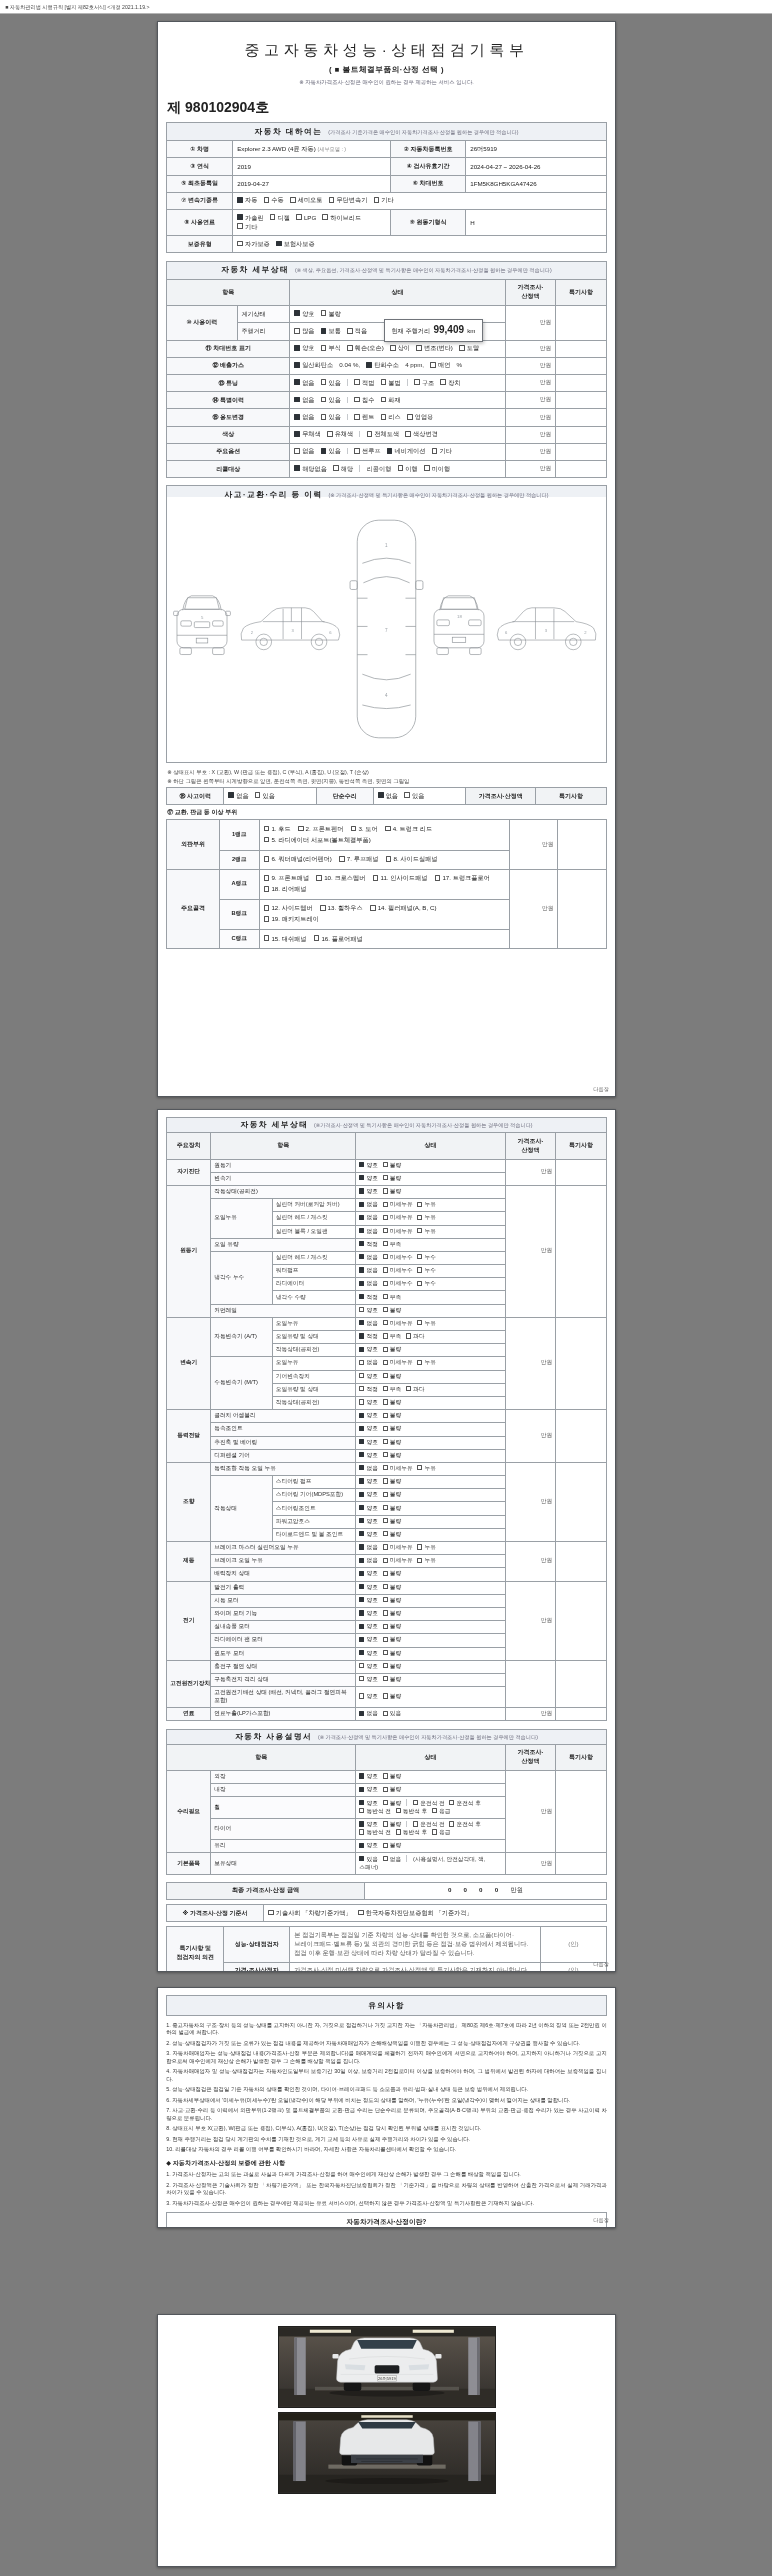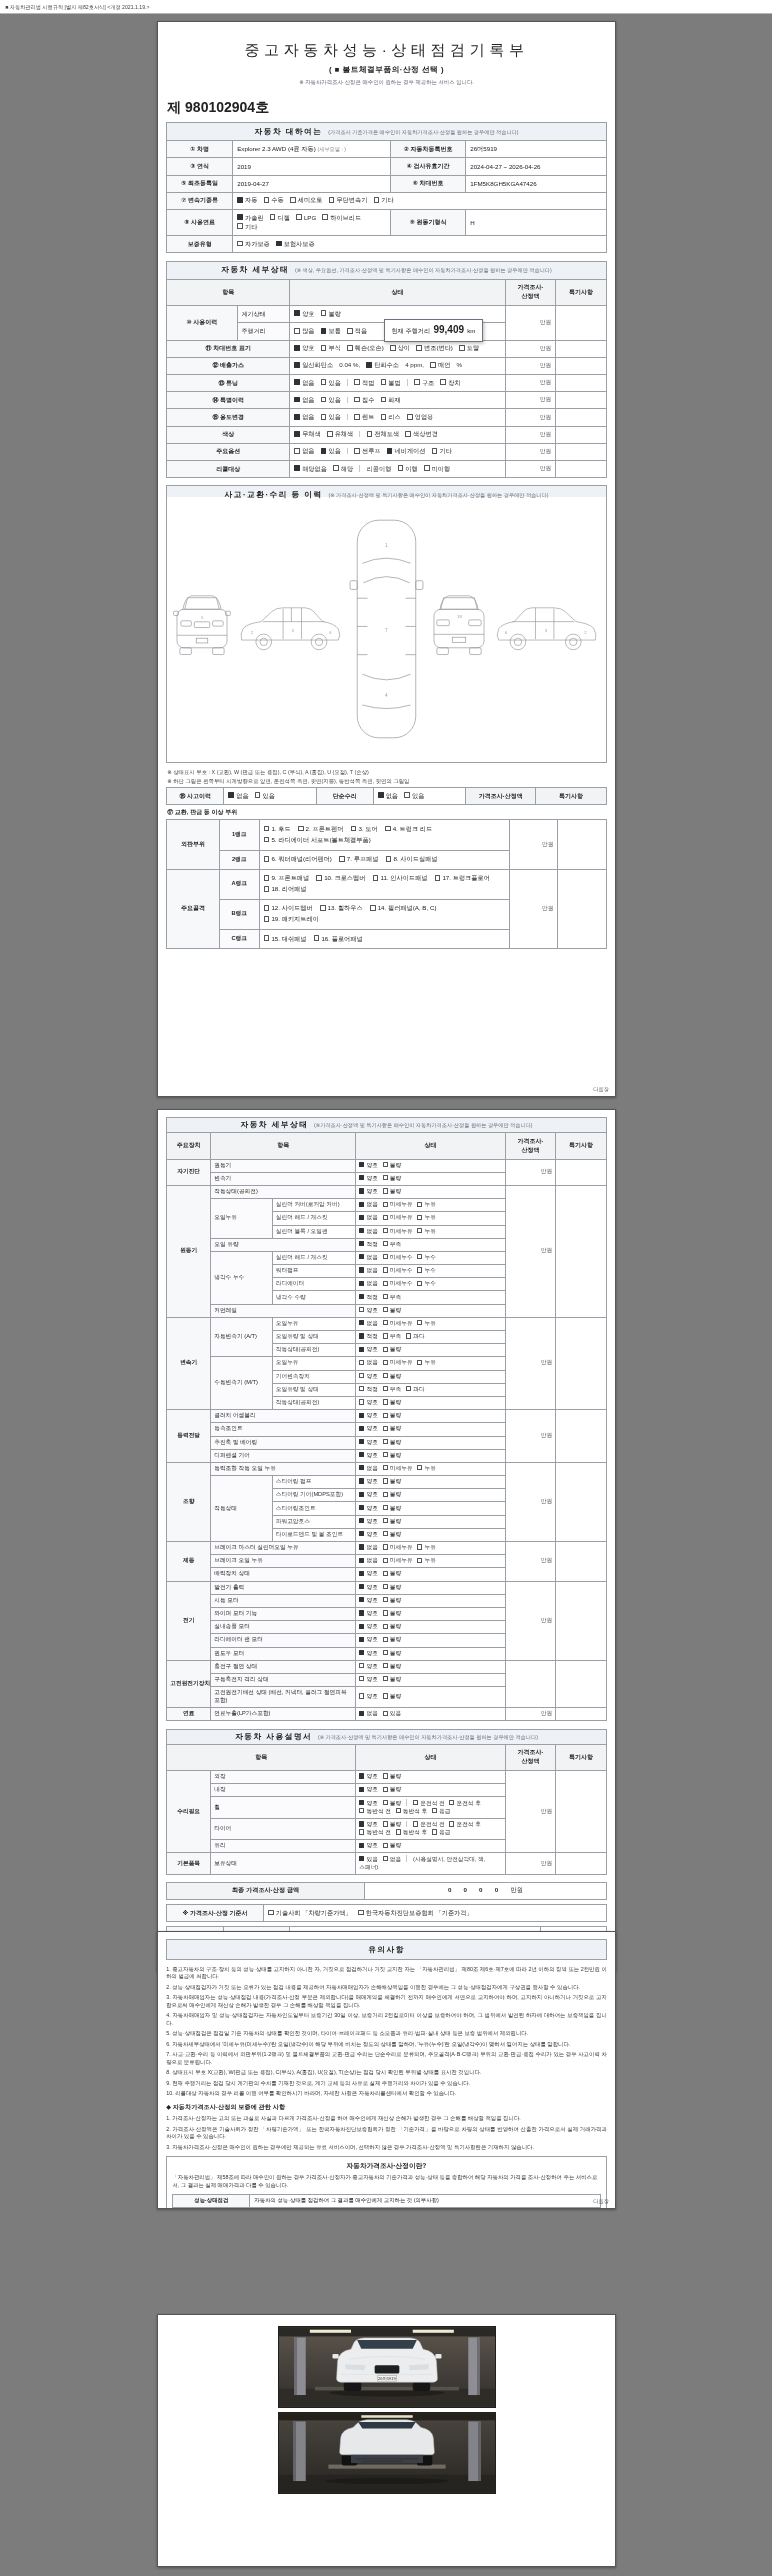--- a/index.html
+++ b/index.html
@@ -6,21 +6,21 @@
   body{
     width:773px;height:2576px;position:relative;background:#7c7c7c;
     font-family:"Liberation Sans","DejaVu Sans",sans-serif;color:#222;font-size:6.2px;
   }
   .strip{position:absolute;top:0;left:0;width:773px;height:14.4px;background:#fff;border-bottom:0.5px solid #b5b5b5;
     font-size:5.2px;color:#444;line-height:14.4px;padding-left:5.2px;box-sizing:border-box}
   .page{position:absolute;left:157px;width:459px;background:#fff;border:0.5px solid #53575c;
     box-sizing:border-box;padding:7.2px 8.2px;box-shadow:0 0.5px 2.6px rgba(0,0,0,.35);overflow:hidden}
   #p1{top:20.6px;height:1076px}
   #p2{top:1109px;height:863px}
-  #p3{top:1931px;height:278px}
+  #p3{top:1987px;height:241px}
   #p4{top:2314px;height:253px}
   .next{position:absolute;right:6.2px;bottom:3.1px;font-size:5.2px;color:#555}
 
   .doc-title{text-align:center;font-size:15px;font-weight:normal;letter-spacing:4.6px;margin:12.4px 0 5.2px}
   .doc-sub{text-align:center;font-size:7.7px;font-weight:bold;letter-spacing:0.5px}
   .doc-note{text-align:center;font-size:5.4px;color:#667;margin:4.1px 0 12.4px}
   .doc-no{font-size:14px;font-weight:bold;margin:0 0 5.2px 1px}
 
   table.frm{width:100%;border-collapse:collapse;table-layout:fixed;margin-bottom:7.2px}
   .frm th,.frm td{border:0.5px solid #9aa0a6;font-size:6.2px;padding:3.6px 4.1px;vertical-align:middle;word-break:keep-all;overflow:visible}

